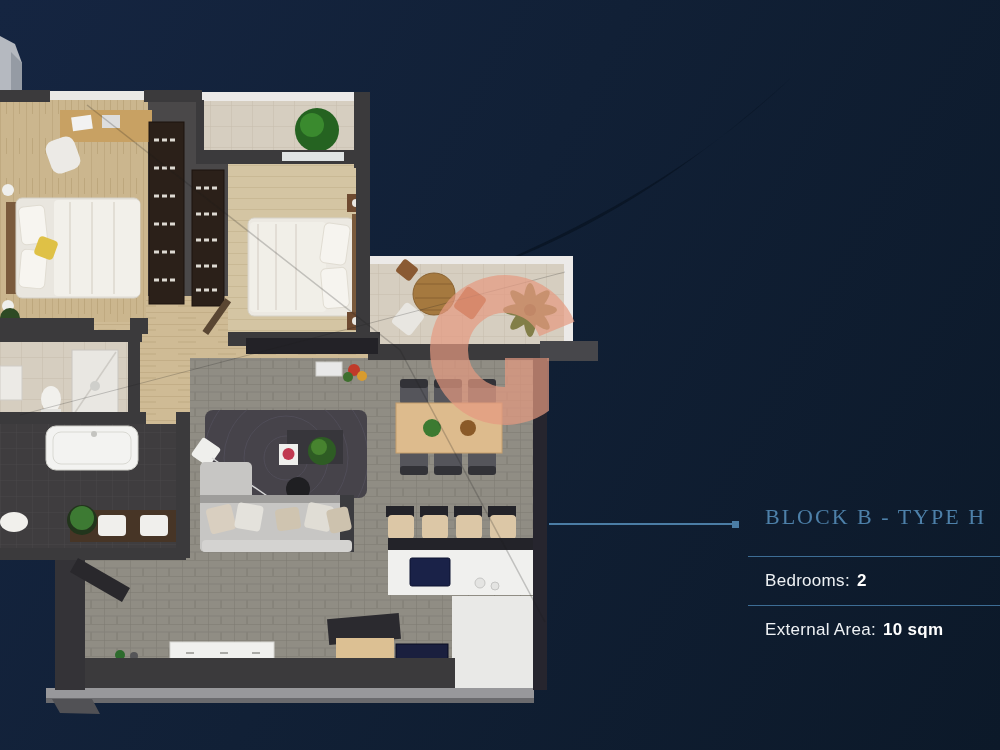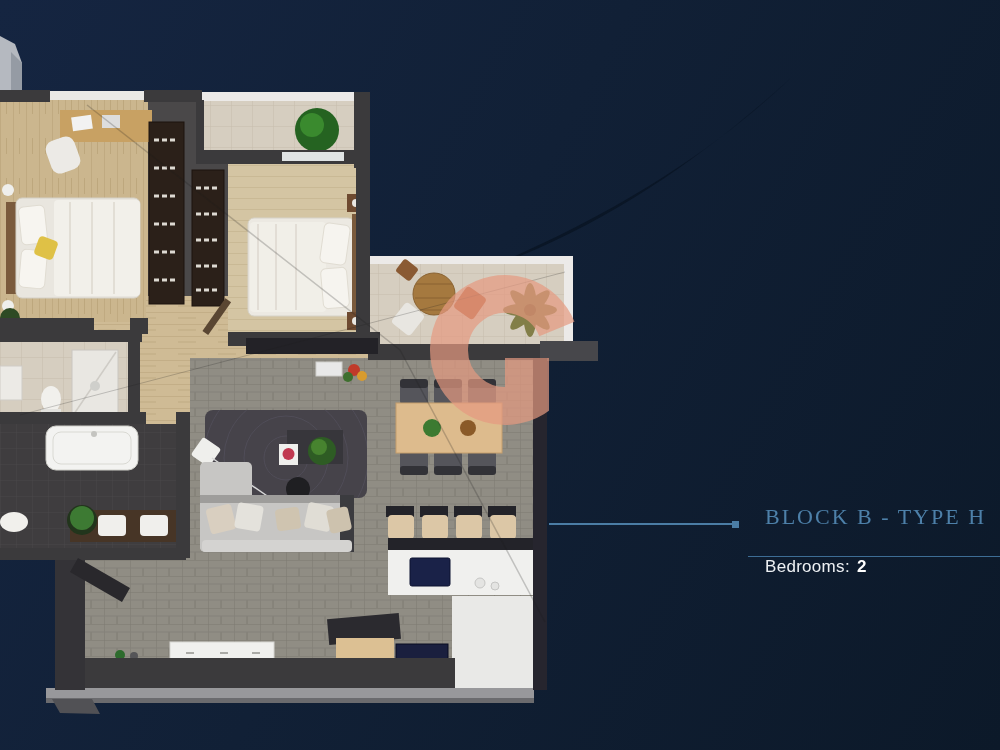--- a/index.html
+++ b/index.html
@@ -18,21 +18,21 @@
   .panel{position:absolute;left:748px;top:504px;width:252px;}
   .panel .title{
     font-family:"Liberation Serif",serif;
     color:#4d80a9;font-size:22px;letter-spacing:2px;
     padding-left:17px;white-space:nowrap;
     font-weight:400;
   }
   .rows{margin-top:26px;}
   .spec-row{
     border-top:1px solid #3d6d95;
-    height:48px;display:flex;align-items:flex-start;
+    height:48px;display:flex;align-items:center;
     padding-left:17px;
     font-size:17px;color:#eef1f4;letter-spacing:.3px;
     white-space:nowrap;
   }
   .spec-row .spec-value{font-weight:bold;color:#ffffff;margin-left:7px;}
 </style>
 </head>
 <body>
 
 <div class="stage">
@@ -324,16 +324,20 @@
     <div class="dot"></div>
   </div>
 
   <div class="panel">
     <div class="title">BLOCK B - TYPE H</div>
     <div class="rows">
       <div class="spec-row">
         <span class="spec-label">Bedrooms:</span>
         <span class="spec-value">2</span>
       </div>
+      <div class="spec-row">
+        <span class="spec-label">External Area:</span>
+        <span class="spec-value">10 sqm</span>
+      </div>
     </div>
   </div>
 
 </div>
 
 </body></html>

